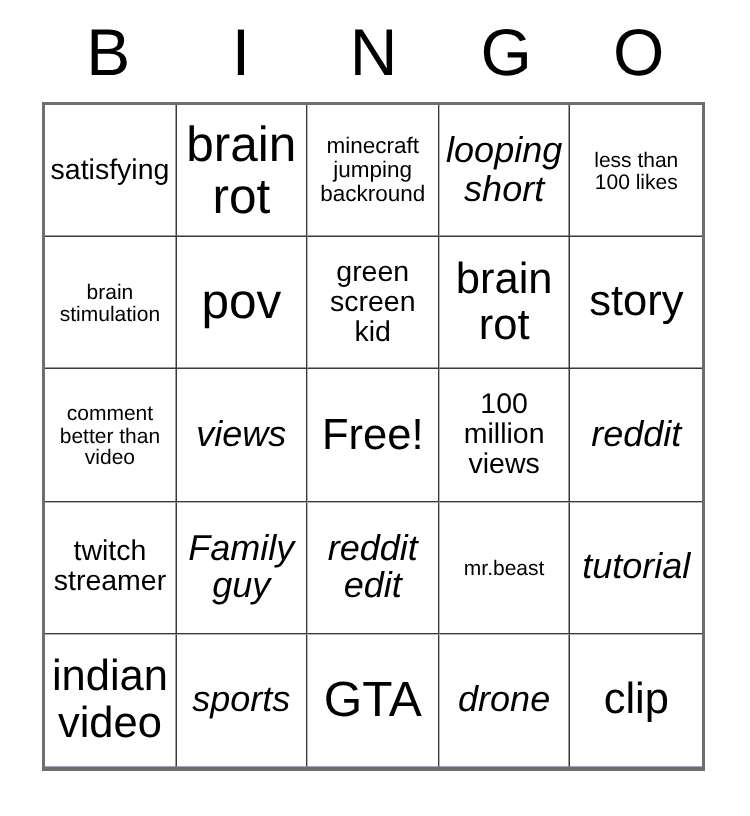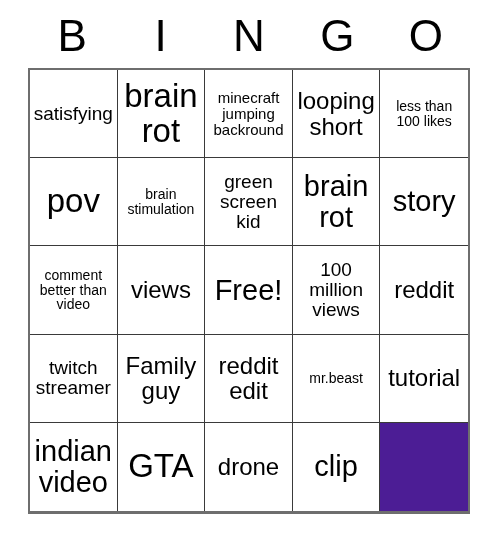--- a/index.html
+++ b/index.html
@@ -73,21 +73,21 @@
     display: block;
     width: 100%;
     line-height: 1.06;
     word-break: break-word;
     hyphens: none;
   }
 
   
   .fs-xl  { font-size: 33px; }
   .fs-lg  { font-size: 29px; }
-  .fs-md  { font-size: 24px; }
+  .fs-md  { font-size: 24px; font-style: italic; }
   .fs-sm  { font-size: 19px; }
   .fs-xs  { font-size: 14px; }
   .fs-xxs { font-size: 15px; }
 </style>
 </head>
 <body>
 
 <div class="card">
 
   <div class="header">
@@ -110,24 +110,24 @@
         <span class="cell-text fs-xxs">minecraft jumping backround</span>
       </div>
     <div class="cell">
         <span class="cell-text fs-md">looping short</span>
       </div>
     <div class="cell">
         <span class="cell-text fs-xs">less than 100 likes</span>
       </div>
 
     <div class="cell">
-        <span class="cell-text fs-xl">pov</span>
+        <span class="cell-text fs-xs">brain stimulation</span>
       </div>
     <div class="cell">
-        <span class="cell-text fs-xs">brain stimulation</span>
+        <span class="cell-text fs-xl">pov</span>
       </div>
     <div class="cell">
         <span class="cell-text fs-sm">green screen kid</span>
       </div>
     <div class="cell">
         <span class="cell-text fs-lg">brain rot</span>
       </div>
     <div class="cell">
         <span class="cell-text fs-lg">story</span>
       </div>
@@ -161,20 +161,23 @@
         <span class="cell-text fs-xs">mr.beast</span>
       </div>
     <div class="cell">
         <span class="cell-text fs-md">tutorial</span>
       </div>
 
     <div class="cell">
         <span class="cell-text fs-lg">indian video</span>
       </div>
     <div class="cell">
+        <span class="cell-text fs-md">sports</span>
+      </div>
+    <div class="cell">
         <span class="cell-text fs-xl">GTA</span>
       </div>
     <div class="cell">
         <span class="cell-text fs-md">drone</span>
       </div>
     <div class="cell">
         <span class="cell-text fs-lg">clip</span>
       </div>
   </div>
 

